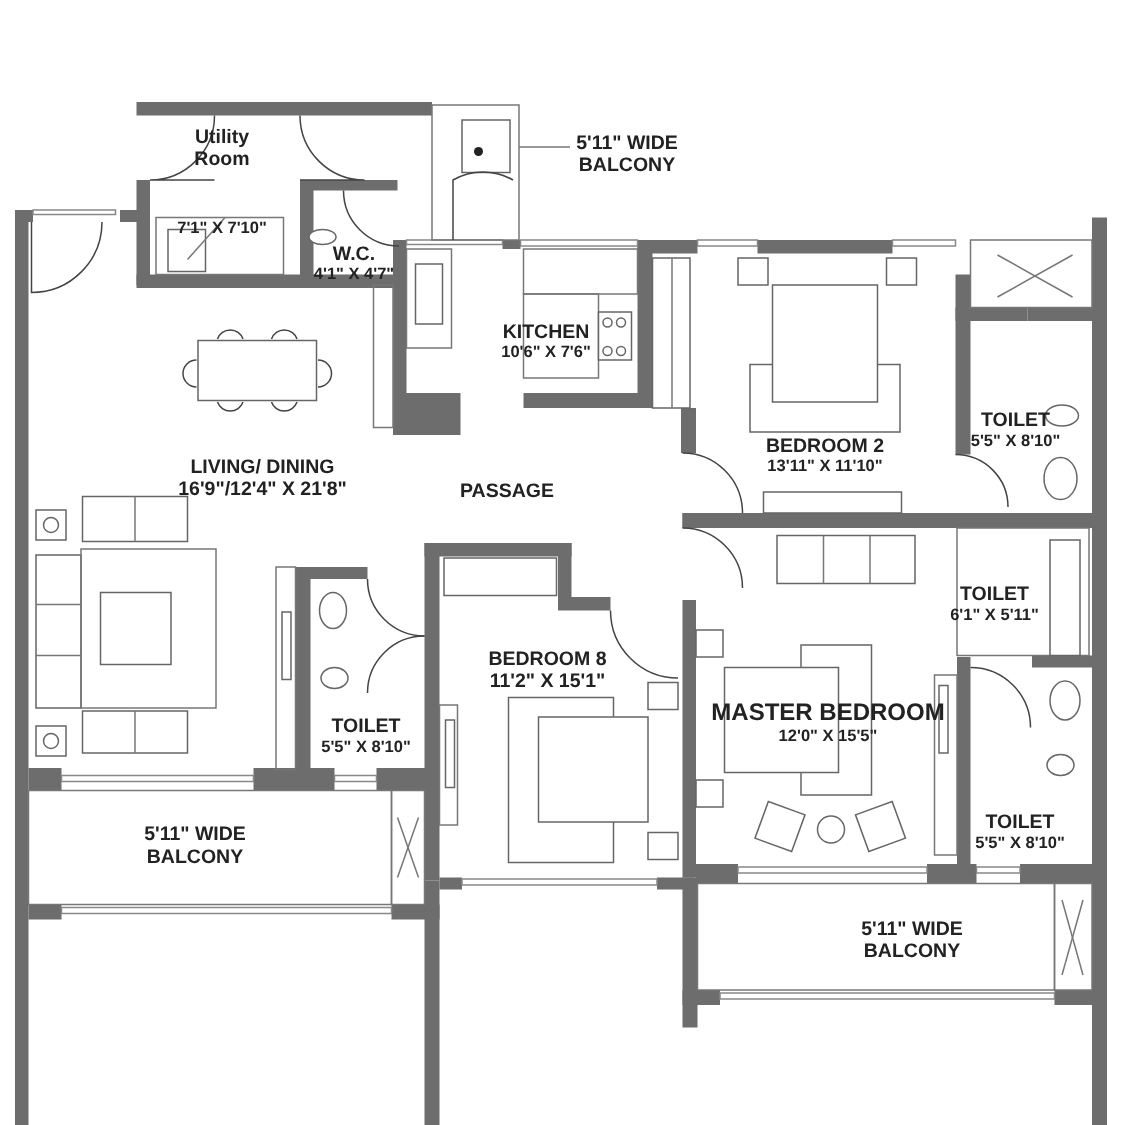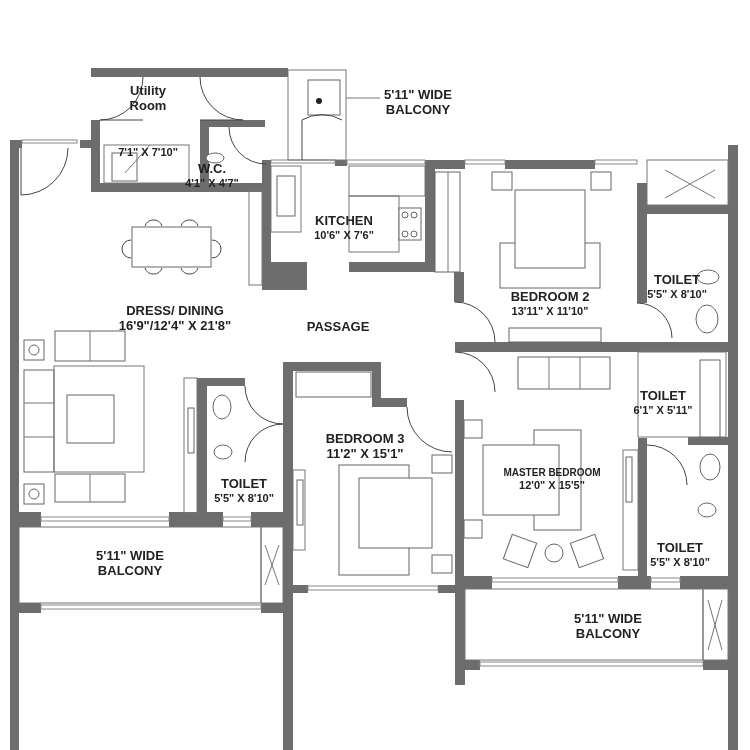--- a/index.html
+++ b/index.html
@@ -214,61 +214,61 @@
   </g>
 </svg>
 
 <div class="lbl" style="left:148px; top:84px;">
   <span class="n">Utility</span>
   <span class="n">Room</span>
 </div>
 <div class="lbl" style="left:148px; top:146px;">
   <span class="d">7'1" X 7'10"</span>
 </div>
-<div class="lbl" style="left:212px; top:162px;">
+<div class="lbl" style="left:236px; top:162px;">
   <span class="n">W.C.</span>
   <span class="d">4'1" X 4'7"</span>
 </div>
 <div class="lbl" style="left:418px; top:88px;">
   <span class="n">5'11" WIDE</span>
   <span class="n">BALCONY</span>
 </div>
-<div class="lbl" style="left:344px; top:214px;text-align:center;">
+<div class="lbl" style="left:364px; top:214px;text-align:center;">
   <span class="n">KITCHEN</span>
   <span class="d">10'6" X 7'6"</span>
 </div>
 <div class="lbl" style="left:550px; top:290px;text-align:center;">
   <span class="n">BEDROOM 2</span>
   <span class="d">13'11" X 11'10"</span>
 </div>
 <div class="lbl" style="left:677px; top:273px;">
   <span class="n">TOILET</span>
   <span class="d">5'5" X 8'10"</span>
 </div>
 <div class="lbl" style="left:175px; top:304px;">
-  <span class="n">DRESS/ DINING</span>
+  <span class="n">LIVING/ DINING</span>
   <span class="n">16'9"/12'4" X 21'8"</span>
 </div>
 <div class="lbl" style="left:322px; top:320px;padding-left:32px;">
   <span class="n">PASSAGE</span>
 </div>
 <div class="lbl" style="left:244px; top:477px;">
   <span class="n">TOILET</span>
   <span class="d">5'5" X 8'10"</span>
 </div>
 <div class="lbl" style="left:365px; top:432px;">
-  <span class="n">BEDROOM 3</span>
+  <span class="n">BEDROOM 8</span>
   <span class="n">11'2" X 15'1"</span>
 </div>
 <div class="lbl" style="left:663px; top:389px;">
   <span class="n">TOILET</span>
   <span class="d">6'1" X 5'11"</span>
 </div>
 <div class="lbl" style="left:552px; top:467px;">
-  <span class="n" style="font-size:10px;">MASTER BEDROOM</span>
+  <span class="n" style="font-size:16px;">MASTER BEDROOM</span>
   <span class="d">12'0" X 15'5"</span>
 </div>
 <div class="lbl" style="left:680px; top:541px;">
   <span class="n">TOILET</span>
   <span class="d">5'5" X 8'10"</span>
 </div>
 <div class="lbl" style="left:130px; top:549px;">
   <span class="n">5'11" WIDE</span>
   <span class="n">BALCONY</span>
 </div>

